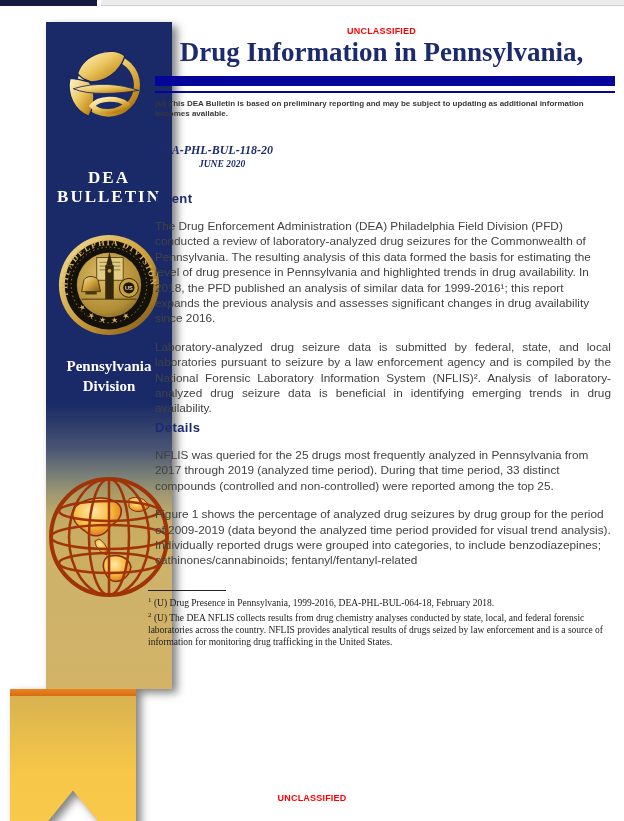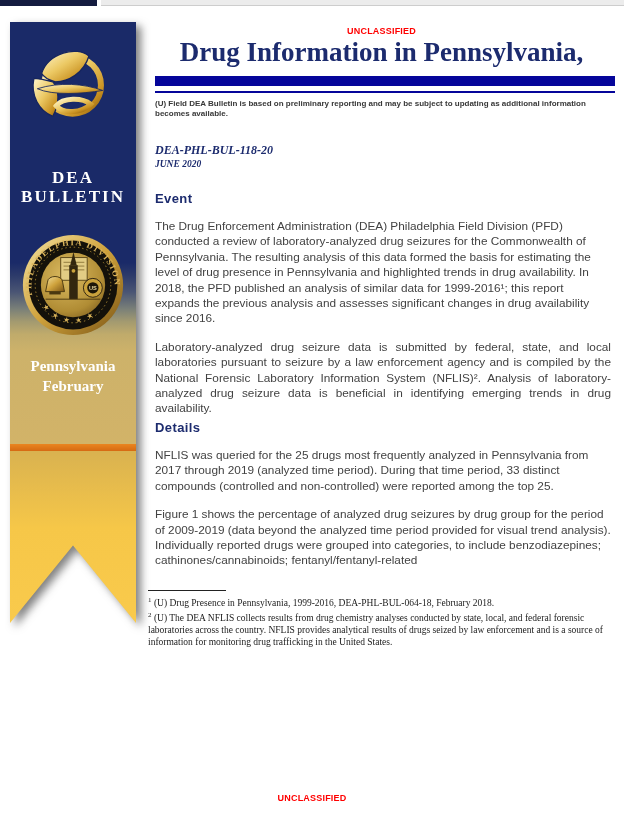--- a/index.html
+++ b/index.html
@@ -8,23 +8,23 @@
     font-family:"Liberation Sans",sans-serif;overflow:hidden;
   }
   
   .top-strip{position:absolute;top:0;left:0;width:624px;height:5px;background:#ececec;border-bottom:1px solid #cdcdcd;}
   .top-strip .dark{position:absolute;top:0;left:0;width:97px;height:6px;background:#141b3f;}
   .top-strip .divider{position:absolute;top:0;left:97px;width:4px;height:6px;background:#ffffff;}
 
   
   .banner{position:absolute;left:10px;top:22px;width:126px;height:758px;
           filter:drop-shadow(5px 4px 4px rgba(25,25,25,0.55));}
-  .banner-top{position:relative;width:126px;height:422px;overflow:hidden;
+  .banner-top{position:relative;width:126px;height:667px;overflow:hidden;
     background:linear-gradient(180deg,#1a2a68 0%,#1a2a68 57%,#2c3a6a 60%,#4a5574 64%,
-               #7a8078 68%,#a39a70 71%,#c0ab6b 74%,#cdb26a 78%,#d2b368 100%);}
+               #7a8078 68%,#a39a70 71%,#c0ab6b 74%,#cdb26a 78%,#d2b368 100%);margin-left:36px;}
   .banner-orange{width:126px;height:7px;background:linear-gradient(180deg,#ea8520,#d66a12);}
   .banner-gold{width:126px;height:172px;background:linear-gradient(180deg,#d9b250 0%,#f6c748 45%,#f9ca4c 100%);
     clip-path:polygon(0 0,100% 0,100% 100%,50% 55%,0 100%);}
   .dea-logo{position:absolute;top:22px;left:17px;}
   .wordmark{position:absolute;top:146px;left:0;width:126px;text-align:center;color:#ffffff;
     font-family:"Liberation Serif",serif;font-weight:bold;font-size:17px;line-height:19px;letter-spacing:2px;}
   .seal{position:absolute;top:211px;left:11px;}
   .division{position:absolute;top:334px;left:0;width:126px;text-align:center;color:#ffffff;
     font-family:"Liberation Serif",serif;font-weight:bold;font-size:15px;line-height:20px;}
   .globe{position:absolute;top:451px;left:-1px;}
@@ -32,21 +32,21 @@
   
   .content{position:absolute;left:148px;top:22px;width:467px;}
   .class-top{margin-top:4px;text-align:center;color:#ff0000;font-weight:bold;font-size:9px;letter-spacing:.2px;}
   .title{margin-top:1px;text-align:center;color:#1c2b6e;font-family:"Liberation Serif",serif;
     font-weight:bold;font-size:27px;line-height:31px;}
   .bar-thick{height:10px;background:#05059a;margin:8px 0 0 7px;}
   .bar-thin{height:2px;background:#05059a;margin:5px 0 0 7px;}
   .prelim{margin:6px 0 0 7px;width:456px;font-size:8px;font-weight:bold;color:#383838;line-height:9.5px;letter-spacing:0;}
   .meta{margin:25px 0 0 7px;color:#1c2b6e;font-family:"Liberation Serif",serif;font-weight:bold;font-style:italic;}
   .meta .num{font-size:12px;line-height:14px;}
-  .meta .date{font-size:9.5px;line-height:11px;margin-top:2px;}
+  .meta .date{font-size:9.5px;line-height:11px;margin-top:2px;margin-left:44px;}
   .sec-h{margin:21px 0 0 7px;color:#1c2b6e;font-size:13px;font-weight:bold;letter-spacing:.4px;}
   .sec-h.sig{margin-top:23px;}
   .sec-h.det{margin-top:3px;}
   .para{margin:13px 0 0 7px;width:456px;font-size:11.8px;color:#424242;line-height:15.4px;}
   .para.justify{text-align:justify;}
   .fn-sep{margin:21px 0 0 0;width:78px;border-top:1.4px solid #222222;}
   .footnotes{margin:3px 0 0 0;width:464px;font-family:"Liberation Serif",serif;font-size:9.5px;
     line-height:12px;color:#1a1a1a;}
   .footnotes sup{font-size:7px;}
   .class-bottom{position:absolute;top:793px;left:0;width:624px;text-align:center;color:#ff0000;
@@ -117,21 +117,21 @@
       <text font-size="9" font-weight="bold" fill="#d9b35a" letter-spacing="1.6" font-family="Liberation Serif, serif">
         <textPath href="#arcT" startOffset="4">PHILADELPHIA DIVISION</textPath>
       </text>
       <text font-size="8" fill="#d9b35a" letter-spacing="2" font-family="DejaVu Sans, sans-serif">
         <textPath href="#arcB" startOffset="6">★ ★ ★ ★ ★</textPath>
       </text>
     </svg>
 
     <div class="division">
       <div>Pennsylvania</div>
-      <div>February</div>
+      <div>Division</div>
     </div>
 
     <svg class="globe" width="128" height="128" viewBox="0 0 128 128">
       <defs>
         <radialGradient id="gd4" cx="0.4" cy="0.35" r="0.9">
           <stop offset="0" stop-color="#ffe9a8"></stop>
             <stop offset="0.45" stop-color="#f6b93c"></stop>
           <stop offset="0.8" stop-color="#d96a14"></stop>
             <stop offset="1" stop-color="#b8440c"></stop>
         </radialGradient>
@@ -159,21 +159,21 @@
   <div class="banner-gold"></div>
 </div>
 
 <div class="content">
   <div class="class-top">UNCLASSIFIED</div>
   <div class="title">
     <div>Drug Information in Pennsylvania,</div>
   </div>
   <div class="bar-thick"></div>
   <div class="bar-thin"></div>
-  <div class="prelim">(U) Field DEA Bulletin is based on preliminary reporting and may be subject to updating as additional information becomes available.</div>
+  <div class="prelim">(U) This DEA Bulletin is based on preliminary reporting and may be subject to updating as additional information becomes available.</div>
 
   <div class="meta">
     <div class="num">DEA-PHL-BUL-118-20</div>
     <div class="date">JUNE 2020</div>
   </div>
 
   <div class="sec-h">Event</div>
   <div class="para">The Drug Enforcement Administration (DEA) Philadelphia Field Division (PFD) conducted a review of laboratory-analyzed drug seizures for the Commonwealth of Pennsylvania.  The resulting analysis of this data formed the basis for estimating the level of drug presence in Pennsylvania and highlighted trends in drug availability. In 2018, the PFD published an analysis of similar data for 1999-2016¹; this report expands the previous analysis and assesses significant changes in drug availability since 2016.</div>
 
   <div class="para justify">Laboratory-analyzed drug seizure data is submitted by federal, state, and local laboratories pursuant to seizure by a law enforcement agency and is compiled by the National Forensic Laboratory Information System (NFLIS)².  Analysis of laboratory-analyzed drug seizure data is beneficial in identifying emerging trends in drug availability.</div>

